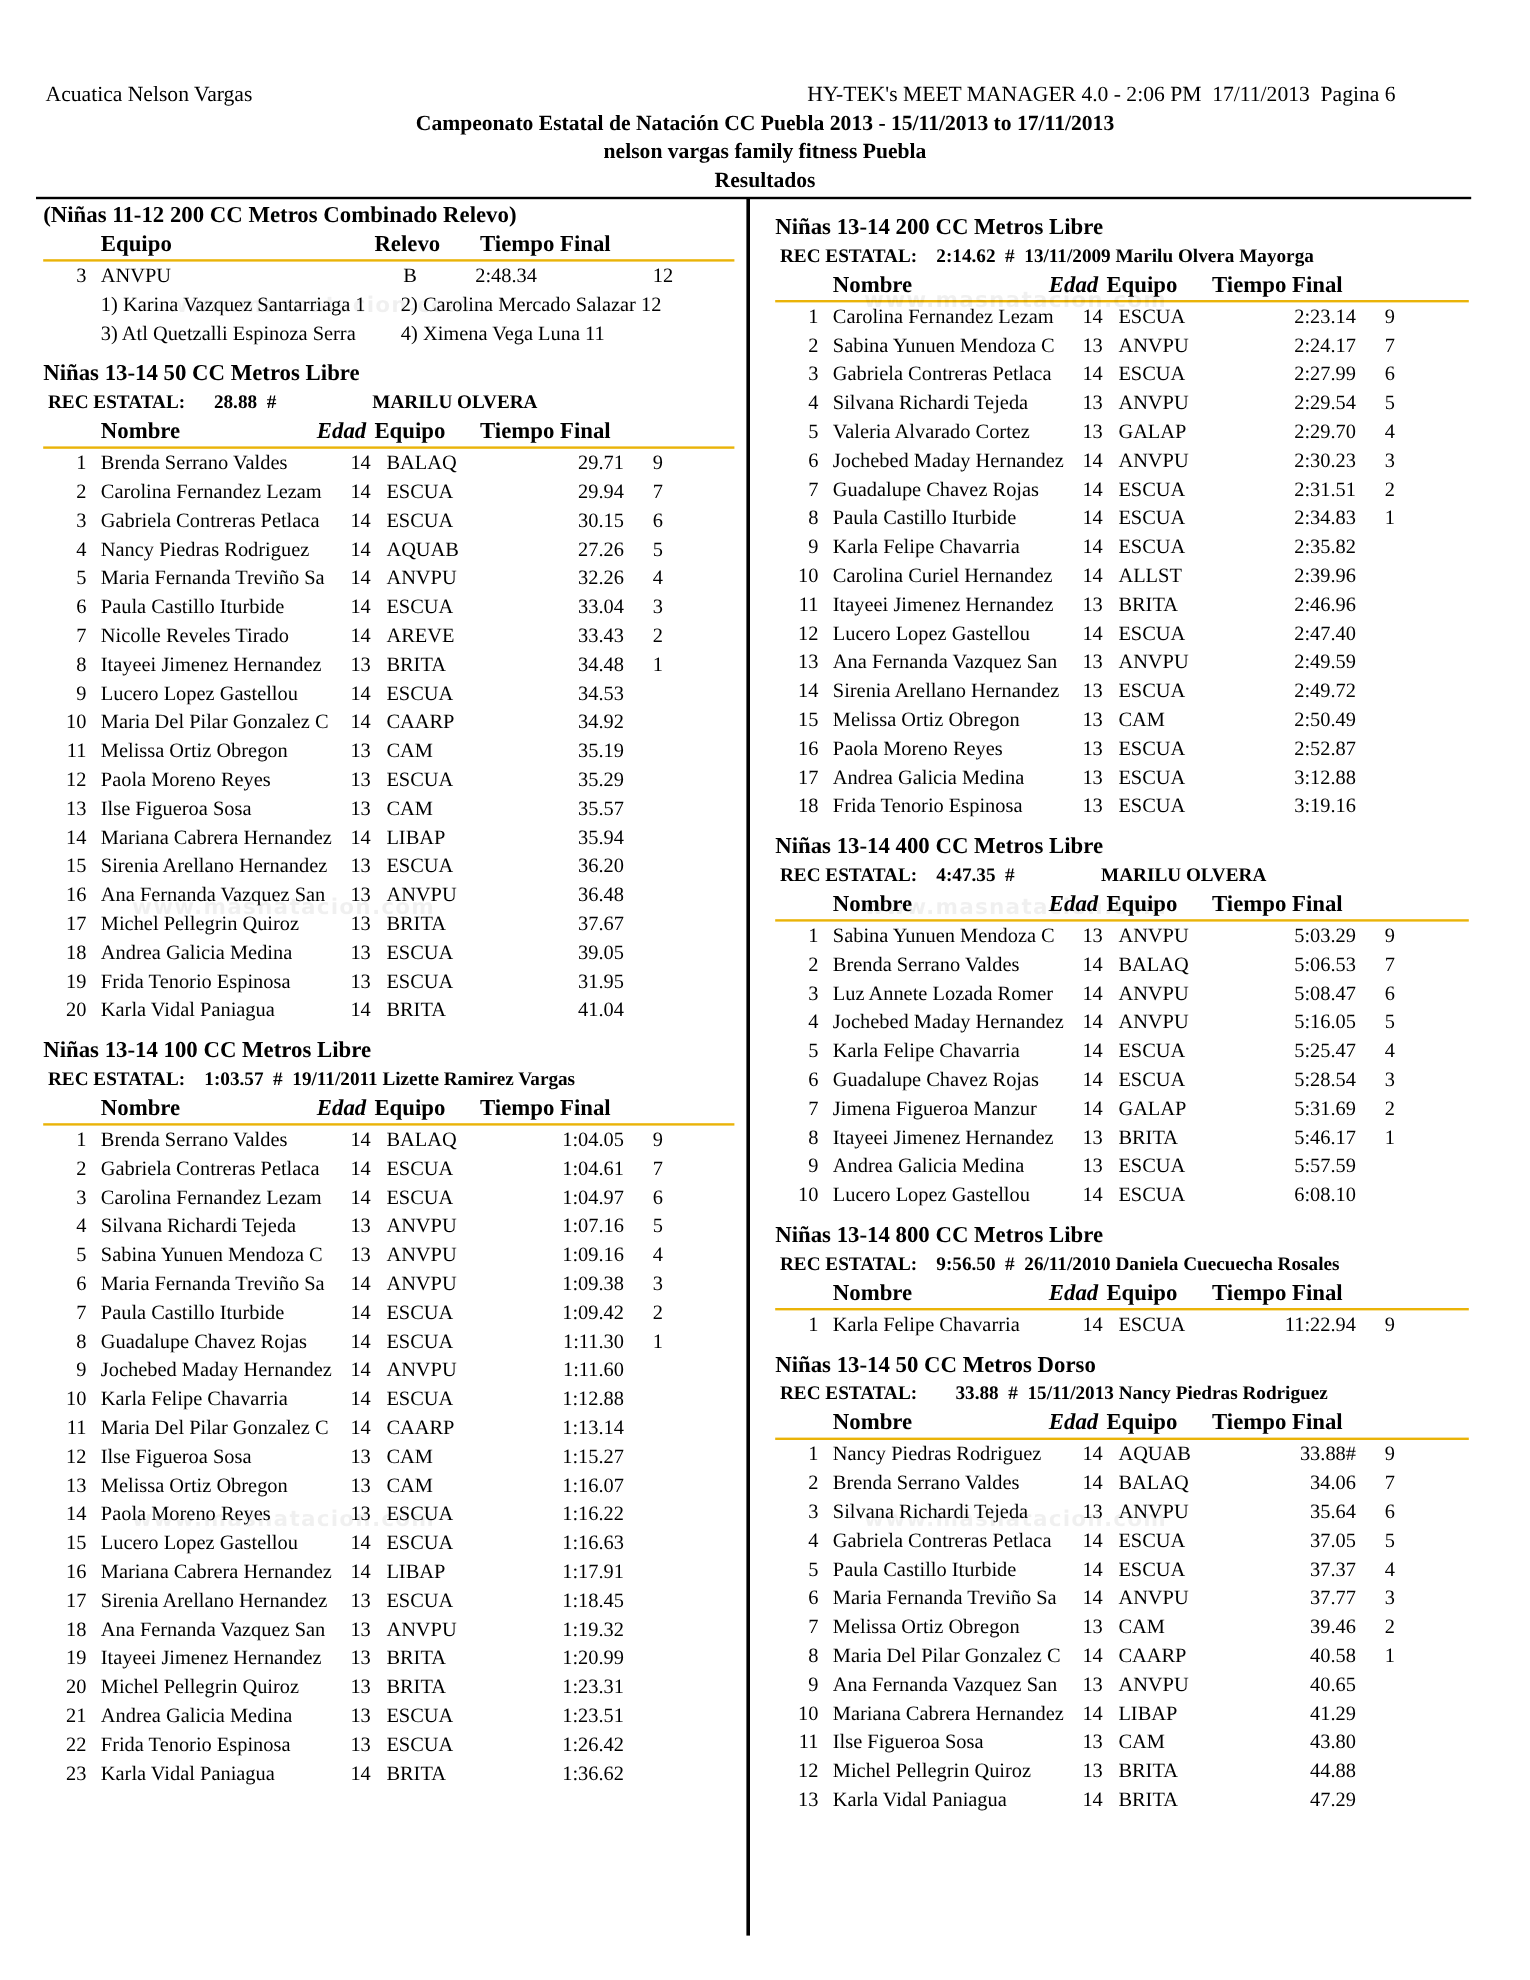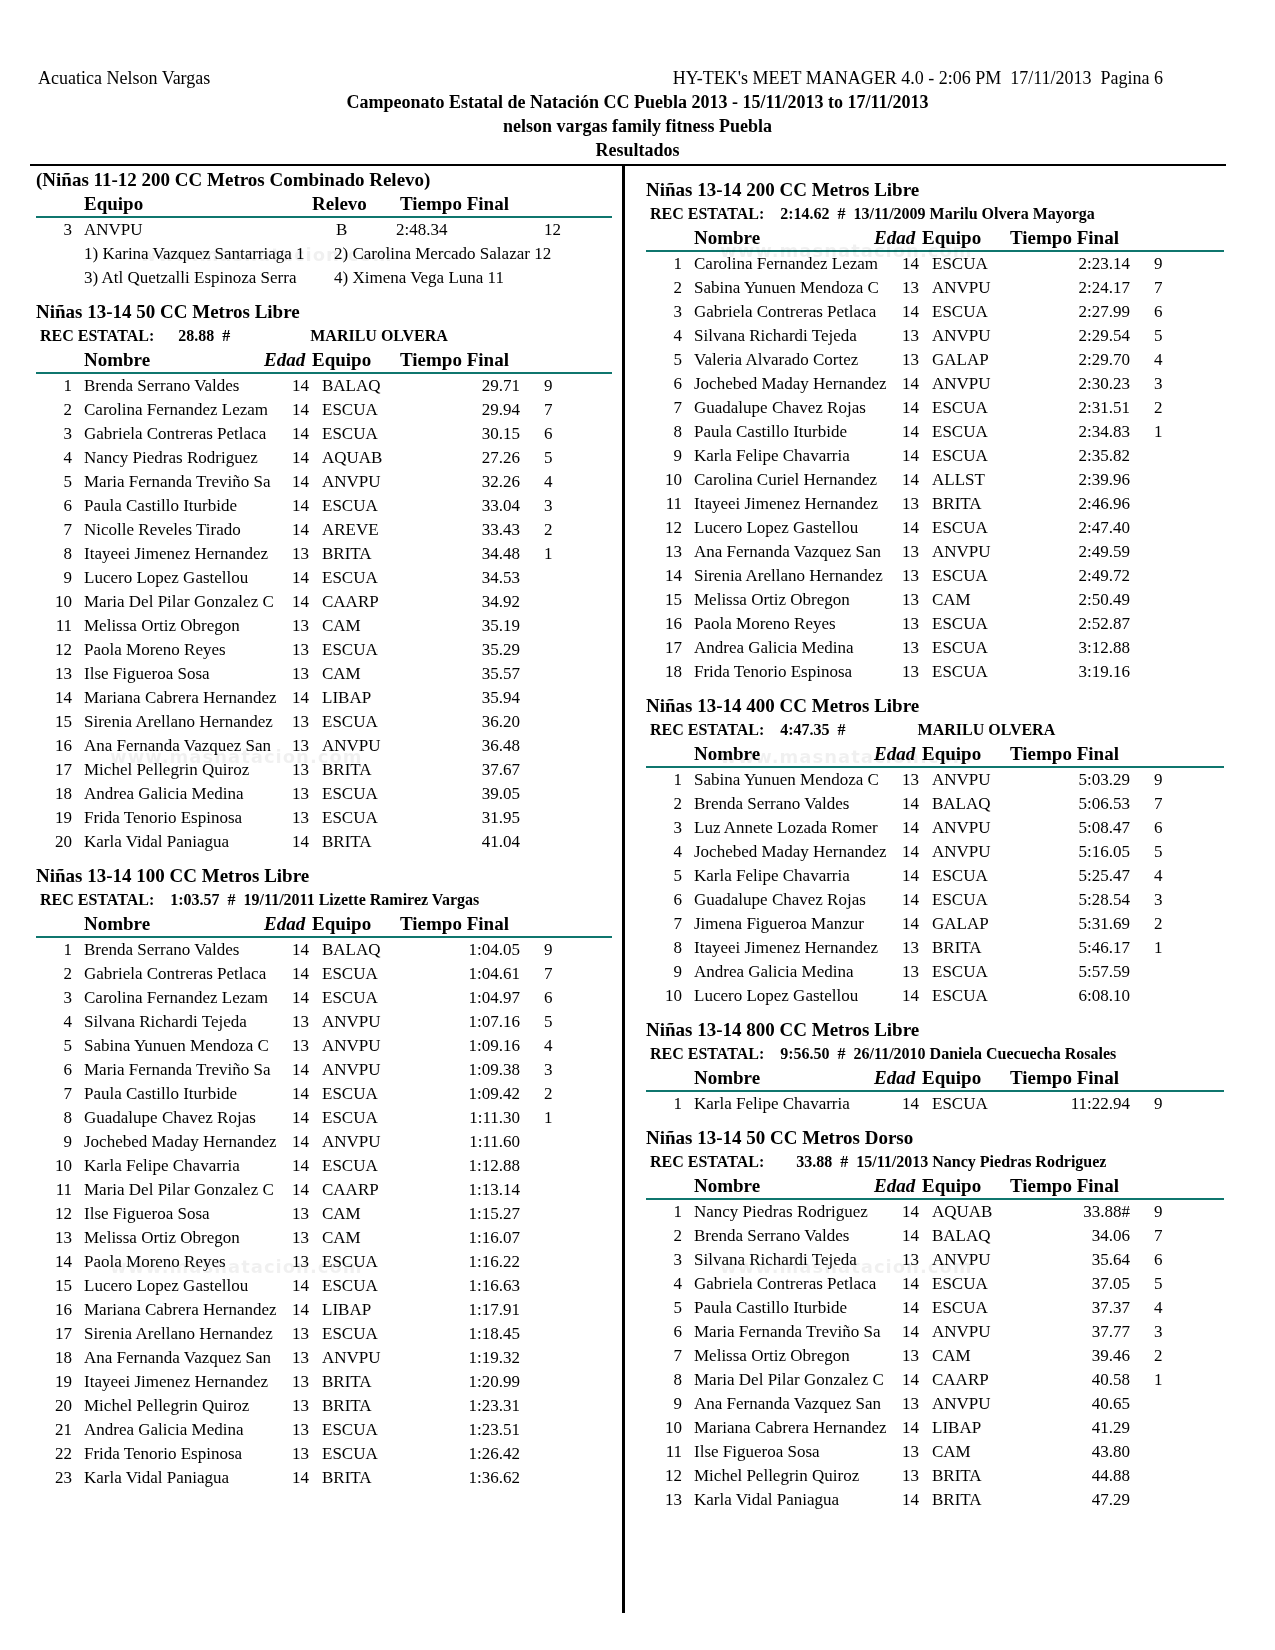--- a/index.html
+++ b/index.html
@@ -9,21 +9,21 @@
   .hdr-right { position: absolute; right: 112px; top: 68px; font-size: 18px; white-space: pre; }
   .hdr-center { position: absolute; left: 0; width: 1275px; text-align: center; font-weight: bold; font-size: 18px; }
   .topline { position: absolute; left: 30px; width: 1196px; top: 164px; height: 0; border-top: 2px solid #000; }
   .vdivider { position: absolute; left: 622px; top: 165px; width: 0; height: 1448px; border-left: 3px solid #000; }
   .col { position: absolute; top: 168px; }
   .col.left { left: 36px; width: 576px; }
   .col.right { left: 646px; width: 578px; top: 178px; }
   .event { margin-bottom: 10px; }
   .ev-title { font-weight: bold; font-size: 19px; line-height: 24px; white-space: nowrap; }
   .rec { font-weight: bold; font-size: 16px; line-height: 24px; white-space: pre; padding-left: 4px; }
-  .thead { position: relative; height: 24px; font-weight: bold; font-size: 19px; border-bottom: 2px solid #0f766e; }
+  .thead { position: relative; height: 24px; font-weight: bold; font-size: 19px; border-bottom: 2px solid #eab308; }
   .thead span { position: absolute; top: 0; line-height: 24px; white-space: nowrap; }
   .row { position: relative; height: 24px; font-size: 17px; line-height: 24px; }
   .row span { position: absolute; top: 0; white-space: nowrap; }
   .c-place { left: 0; width: 36px; text-align: right; }
   .c-name { left: 48px; width: 198px; overflow: hidden; }
   .c-age { left: 256px; }
   .c-team { left: 286px; }
   .c-time { left: 360px; width: 124px; text-align: right; }
   .c-pts { left: 508px; }
   .h-name { left: 48px; }

